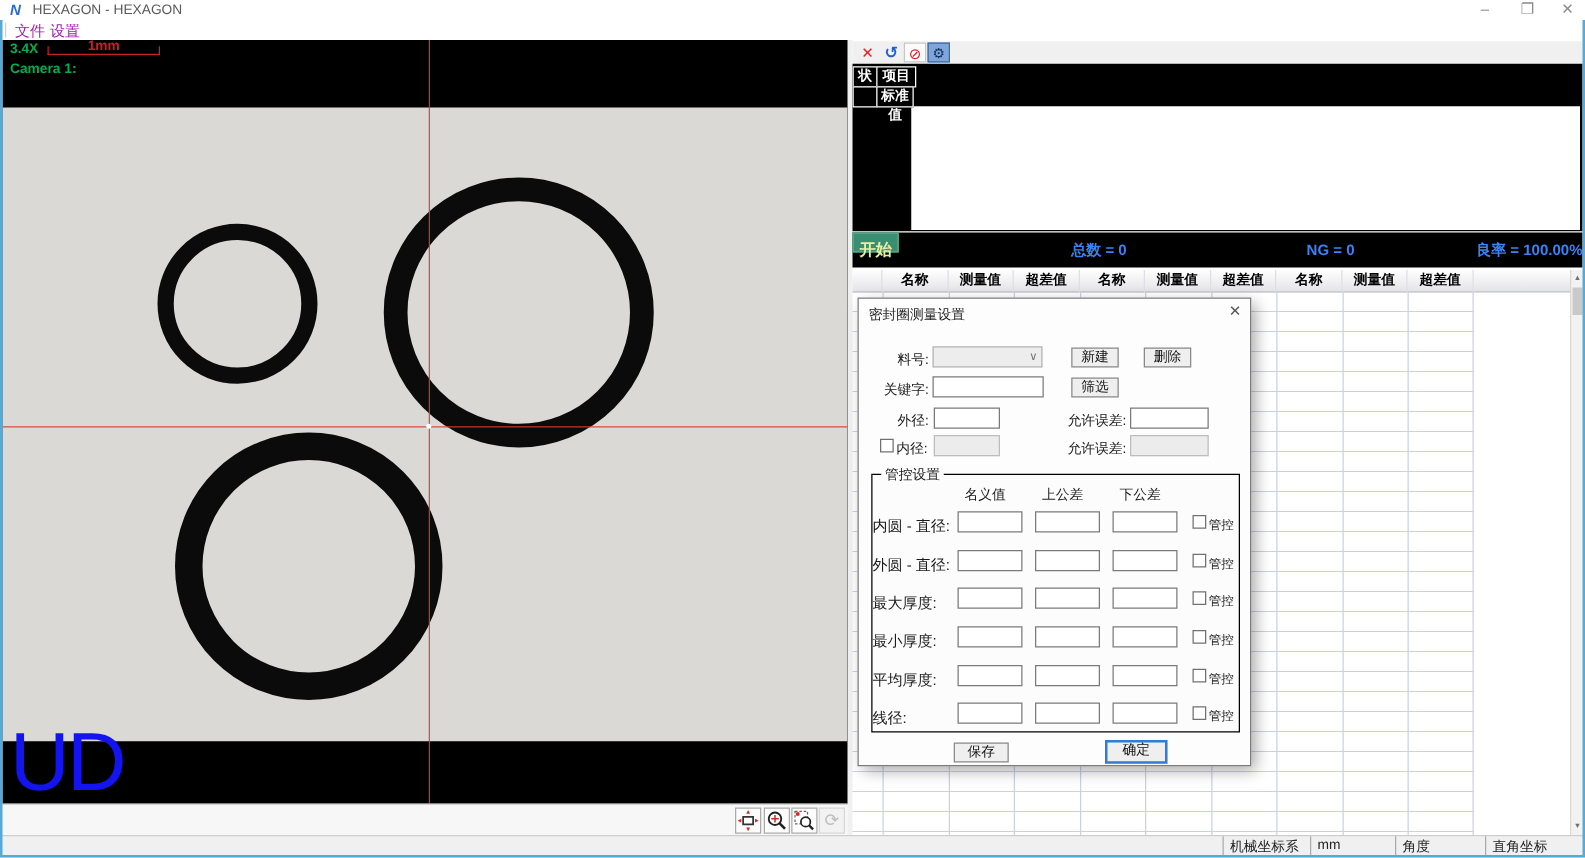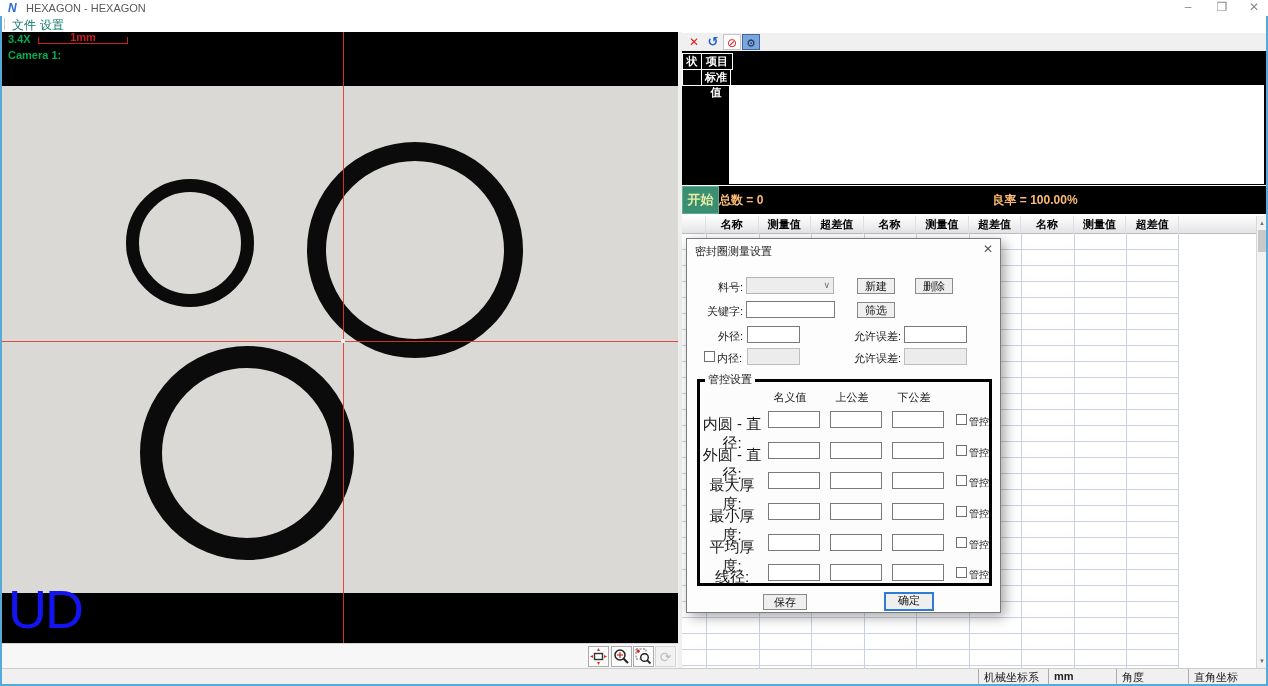--- a/index.html
+++ b/index.html
@@ -13,57 +13,57 @@
 
   
   #titlebar { left:0; top:0; width:1268px; height:16px; background:#ffffff; }
   #app-logo { left:8px; top:1px; color:#2a6bd4; font-weight:bold; font-style:italic; font-size:12px; line-height:14px; }
   #app-title { left:26px; top:2px; font-size:11px; color:#5a5a5a; }
   .win-btn { top:0px; width:28px; height:15px; text-align:center; color:#8a8a8a; font-size:12px; line-height:15px; }
 
   
   #menubar { left:0; top:16px; width:1268px; height:16px; background:#ffffff; }
   .menu-grip { left:4px; top:2px; width:1px; height:12px; background:#cfcfcf; }
-  .menu-item { top:1px; font-size:12px; color:#0f766e; }
+  .menu-item { top:1px; font-size:12px; color:#a21caf; }
 
   
   #camera { left:2px; top:32px; width:676px; height:611px; background:#000; overflow:hidden; }
   #cam-image { left:0; top:54px; width:676px; height:507px; background:#dad9d5; }
   .ring { position:absolute; border-radius:50%; border-style:solid; border-color:#0b0b0b; }
   #crosshair-v { left:341px; top:0; width:1px; height:611px; background:rgba(225,55,45,.9); }
   #crosshair-h { left:0; top:309px; width:676px; height:1px; background:rgba(225,55,45,.9); }
   #crosshair-dot { left:339px; top:307px; width:4px; height:4px; background:#fff; border-radius:50%; }
   #cam-zoom { left:6px; top:1px; color:#00ae4e; font-size:11px; font-weight:bold; }
   #cam-label { left:6px; top:17px; color:#00ae4e; font-size:11px; font-weight:bold; }
   #scalebar-line { left:36px; top:11px; width:90px; height:1px; background:#c92121; }
   .scalebar-tick { top:5px; width:1px; height:7px; background:#c92121; }
   #scalebar-label { left:36px; top:-1px; width:90px; text-align:center; color:#c92121; font-size:11px; font-weight:bold; }
-  #watermark { left:6px; top:548px; color:#1414f0; font-size:54px; line-height:58px; letter-spacing:-2px; }
+  #watermark { left:6px; top:548px; color:#1414f0; font-size:66px; line-height:58px; letter-spacing:-2px; }
 
   
   #cam-strip { left:2px; top:643px; width:676px; height:25px; background:#f7f7f7; border-top:1px solid #d4d4d4; }
   .cam-tool { top:2px; width:21px; height:21px; background:#fcfcfc; border:1px solid #ababab; display:flex; align-items:center; justify-content:center; }
   .cam-tool.disabled { border-color:#d6d6d6; background:#f2f2f2; color:#bdbdbd; font-size:14px; }
 
   
   #right { left:682px; top:32px; width:584px; height:636px; background:#ffffff; }
   #r-toolbar { left:0; top:1px; width:584px; height:18px; background:#f0f0f0; }
   .r-icon { top:1px; height:16px; line-height:16px; text-align:center; font-size:12px; }
   #icon-x { left:4px; width:16px; color:#e02020; font-weight:bold; }
   #icon-undo { left:23px; width:16px; color:#2060d0; font-weight:bold; font-size:13px; }
   #icon-cancel { left:41px; width:18px; color:#d02020; background:#fbfbfb; border:1px solid #c6c6c6; font-size:12px; }
   #icon-gear { left:60px; width:18px; color:#11305e; background:#7ea6d8; border:1px solid #3a68a8; font-size:11px; }
 
   #r-black { left:0; top:19px; width:584px; height:134px; background:#000; }
   #r-white { left:47px; top:34px; width:535px; height:99px; background:#fff; }
   .hcell { position:absolute; border:1px solid #fff; color:#fff; font-size:11px; font-weight:bold; text-align:center; line-height:15px; background:#000; }
 
   #statsbar { left:0; top:154px; width:584px; height:28px; background:#000; display:flex; }
-  #start-btn { width:37px; height:28px; background:#3a8f72; border:1px solid #62ab90; color:#e9eda5; font-size:13px; font-weight:bold; text-align:center; line-height:26px; flex:none; }
-  .stat { flex:1; color:#fdba74; font-size:12px; font-weight:bold; text-align:left; line-height:28px; }
+  #start-btn { width:37px; height:16px; background:#3a8f72; border:1px solid #62ab90; color:#e9eda5; font-size:13px; font-weight:bold; text-align:center; line-height:26px; flex:none; }
+  .stat { flex:1; color:#3b82f6; font-size:12px; font-weight:bold; text-align:right; line-height:28px; }
 
   #results-header { left:0; top:184px; width:574px; height:18px; background:linear-gradient(#fefefe,#e4e4e7); border-bottom:1px solid #b9bec4; display:flex; }
   .rh-cell { height:18px; font-size:11px; font-weight:bold; color:#000; text-align:center; line-height:17px; border-right:1px solid #dcdfe3; flex:none; }
 
   #grid { left:0; top:202px; width:497px; height:434px;
           background-image:repeating-linear-gradient(180deg, transparent 0px, transparent 15px, #c9d1e7 15px, #c9d1e7 16px); }
   .vline { position:absolute; top:0; width:1px; height:434px; background:#c9d1e7; }
 
   #vscroll { left:574px; top:184px; width:10px; height:452px; background:#f2f2f2; border-left:1px solid #d8d8d8; }
   .scroll-arrow { left:0; width:10px; height:14px; font-size:6px; color:#707070; text-align:center; line-height:14px; }
@@ -77,24 +77,24 @@
   #dialog { left:686px; top:238px; width:315px; height:375px; background:#fdfdfd; border:1px solid #7b7b7b; box-shadow:4px 4px 12px rgba(0,0,0,.35); z-index:40; }
   #dlg-title { left:8px; top:5px; font-size:11px; color:#222; }
   #dlg-close { left:294px; top:3px; width:14px; height:14px; color:#555; font-size:12px; text-align:center; line-height:14px; }
   .dlg-label { position:absolute; font-size:11px; color:#1a1a1a; text-align:right; }
   .dlg-input { position:absolute; background:#fff; border:1px solid #7a7a7a; height:17px; }
   .dlg-input.disabled { background:#ececec; border-color:#bdbdbd; }
   .dlg-btn { position:absolute; background:#efefef; border:1px solid #8a8a8a; font-size:11px; color:#111; text-align:center; line-height:14px; }
   .dropdown { position:absolute; background:#ededed; border:1px solid #b4b4b4; height:17px; }
   .dropdown .chev { position:absolute; right:3px; top:2px; font-size:9px; color:#707070; }
   .checkbox { position:absolute; width:11px; height:11px; background:#fff; border:1px solid #707070; }
-  #groupbox { left:10px; top:140px; width:295px; height:207px; border:3px solid #000000; background:#fcfcfc; }
+  #groupbox { left:10px; top:140px; width:295px; height:207px; border:1px solid #000000; background:#fcfcfc; }
   #group-title { left:18px; top:133px; background:#fcfcfc; padding:0 3px; font-size:11px; color:#1a1a1a; }
   .col-head { position:absolute; top:8px; width:52px; text-align:center; font-size:11px; color:#1a1a1a; }
-  .ctl-label { position:absolute; width:64px; text-align:center; font-size:15px; color:#1a1a1a; }
+  .ctl-label { position:absolute; width:64px; text-align:left; font-size:12px; color:#1a1a1a; }
   .ctl-input { position:absolute; width:52px; height:17px; background:#fff; border:1px solid #7a7a7a; }
   .ctl-check-label { position:absolute; font-size:10px; color:#1a1a1a;font-family:Liberation Serif, serif; }
   #ok-btn { border:2px solid #2f7cd6; line-height:13px; }
 
   svg { display:block; }
 </style>
 </head>
 <body>
 
 <div id="window">
@@ -173,20 +173,21 @@
       <div id="r-white" class="abs"></div>
       <div class="hcell" style="left:0px; top:2px; width:20px; height:17px;">状态</div>
       <div class="hcell" style="left:19px; top:2px; width:32px; height:17px;">项目</div>
       <div class="hcell" style="left:0px; top:18px; width:20px; height:17px;"></div>
       <div class="hcell" style="left:19px; top:18px; width:30px; height:17px;">标准值</div>
     </div>
 
     <div id="statsbar" class="abs">
       <div id="start-btn">开始</div>
       <div class="stat">总数 = 0</div>
+      <div class="stat">NG = 0</div>
       <div class="stat">良率 = 100.00%</div>
     </div>
 
     <div id="results-header" class="abs">
         <div class="rh-cell" style="width: 24px;"></div>
         <div class="rh-cell" style="width: 52.55px;">名称</div>
         <div class="rh-cell" style="width: 52.55px;">测量值</div>
         <div class="rh-cell" style="width: 52.55px;">超差值</div>
         <div class="rh-cell" style="width: 52.55px;">名称</div>
         <div class="rh-cell" style="width: 52.55px;">测量值</div>
@@ -286,21 +287,21 @@
         </div>
     </div>
     <span id="group-title" class="abs">管控设置</span>
 
     <div class="dlg-btn" style="left:76px; top:355px; width:44px; height:16px;">保存</div>
     <div class="dlg-btn" id="ok-btn" style="left:197px; top:353px; width:50px; height:19px;">确定</div>
   </div>
 
   <div id="statusbar" class="abs">
     <div class="sb-cell abs" style="left:978px; width:70px;">机械坐标系</div>
-    <div class="sb-cell abs" style="left:1048px; width:68px;font-weight:bold;">mm</div>
+    <div class="sb-cell abs" style="left:1048px; width:68px;">mm</div>
     <div class="sb-cell abs" style="left:1116px; width:72px;">角度</div>
     <div class="sb-cell abs" style="left:1188px; width:78px;">直角坐标</div>
   </div>
 
   <div class="frame-edge" style="left:0; top:16px; width:2px; height:668px;"></div>
   <div class="frame-edge" style="left:1266px; top:16px; width:2px; height:668px;"></div>
   <div class="frame-edge" style="left:0; top:684px; width:1268px; height:2px;"></div>
 </div>
 
 </body></html>

